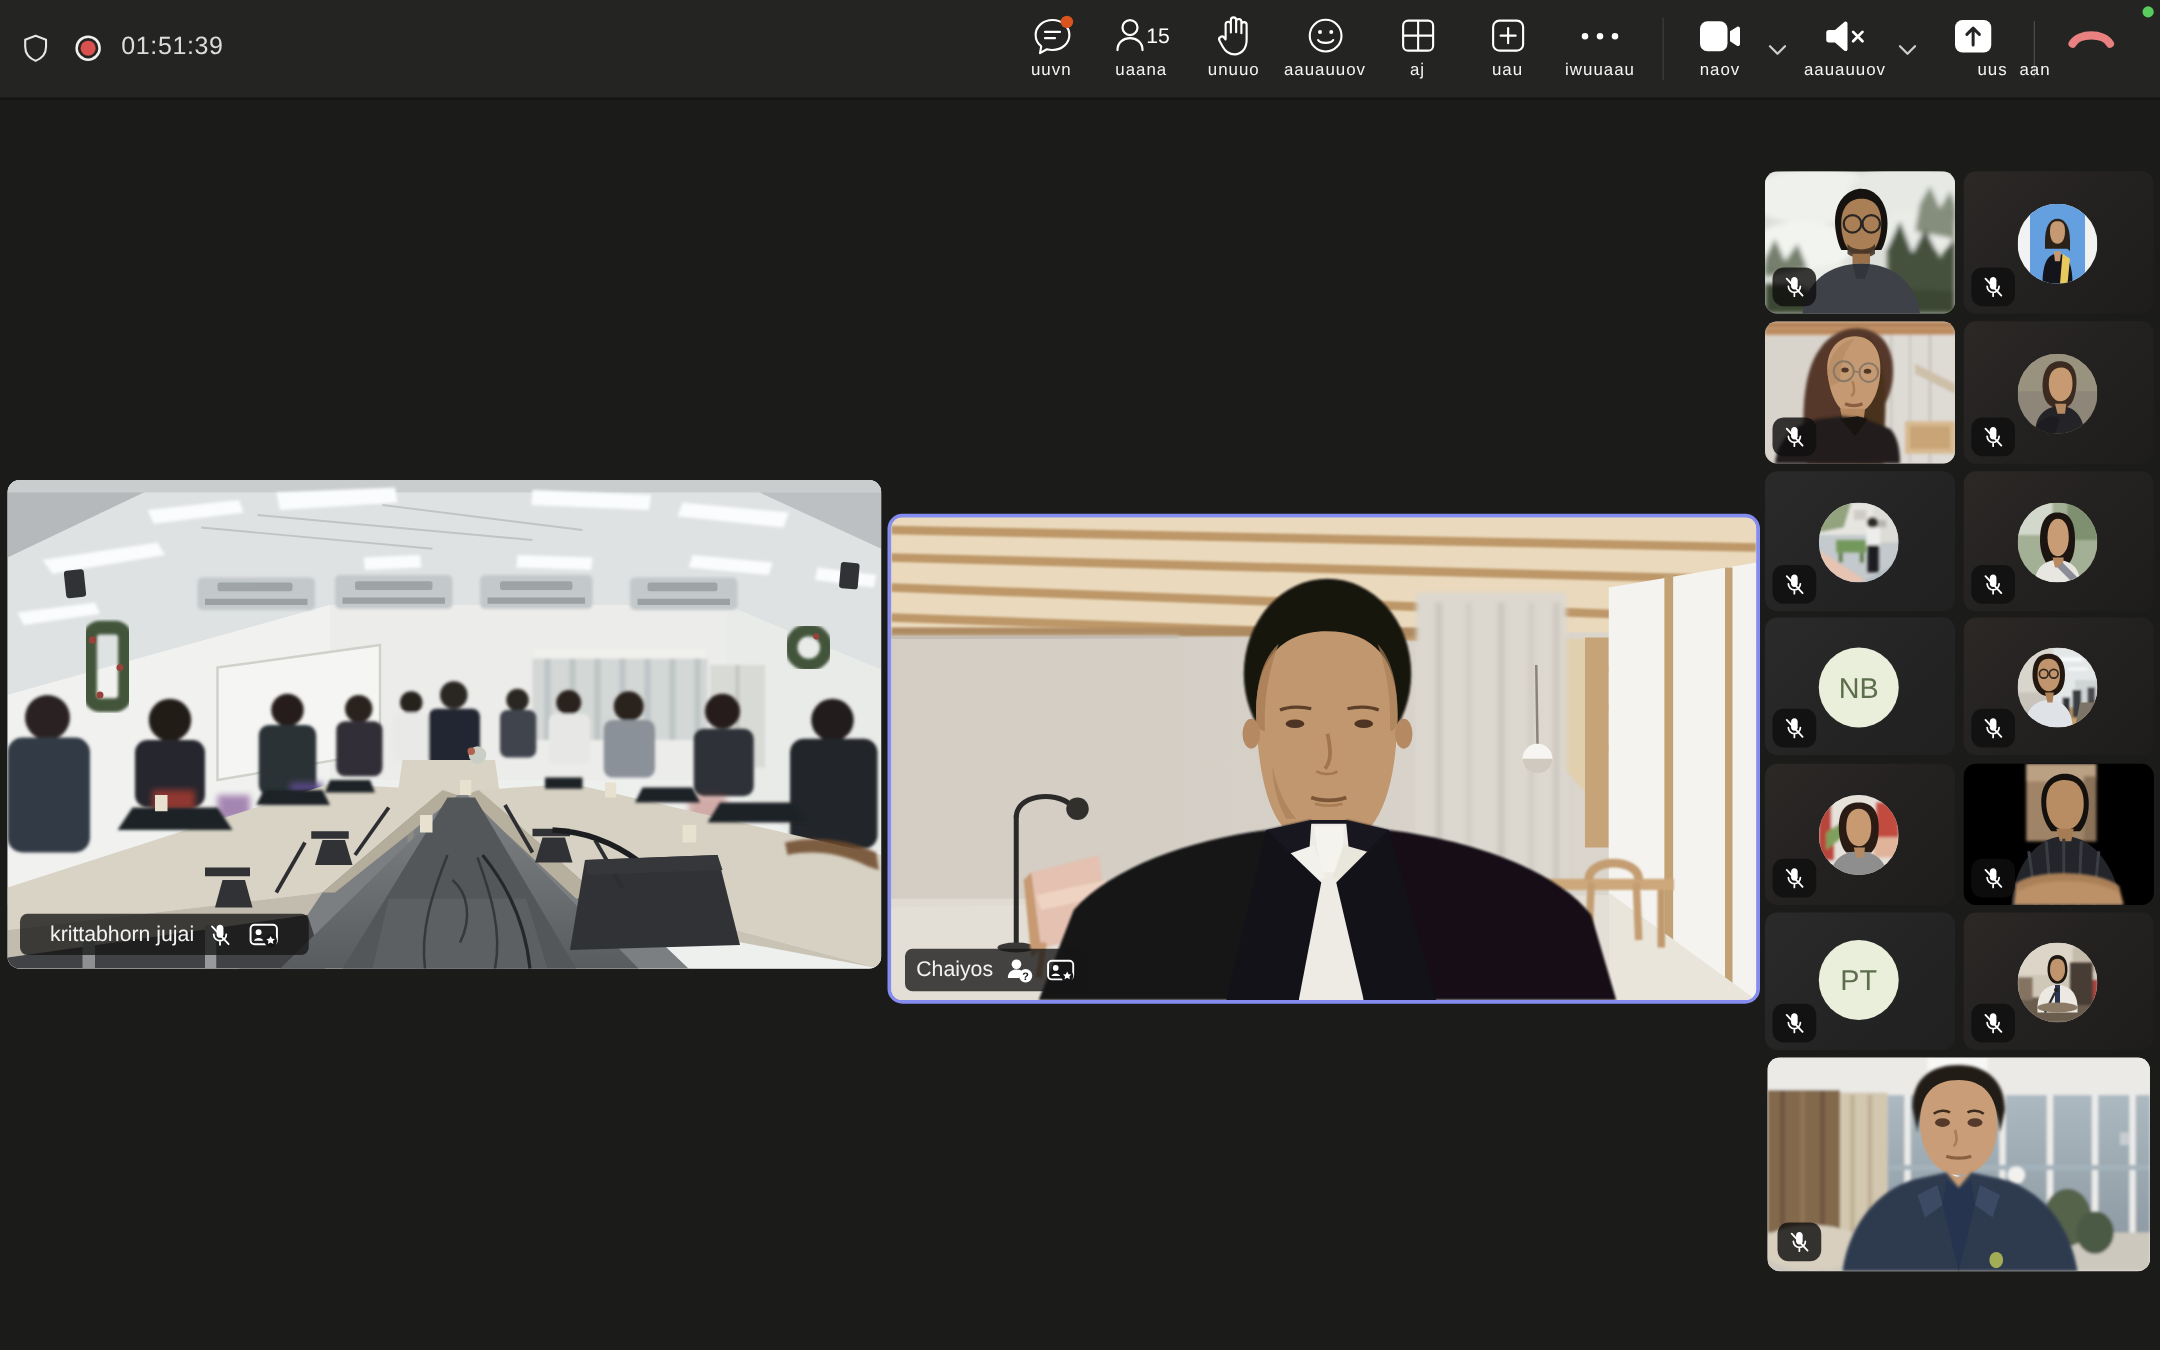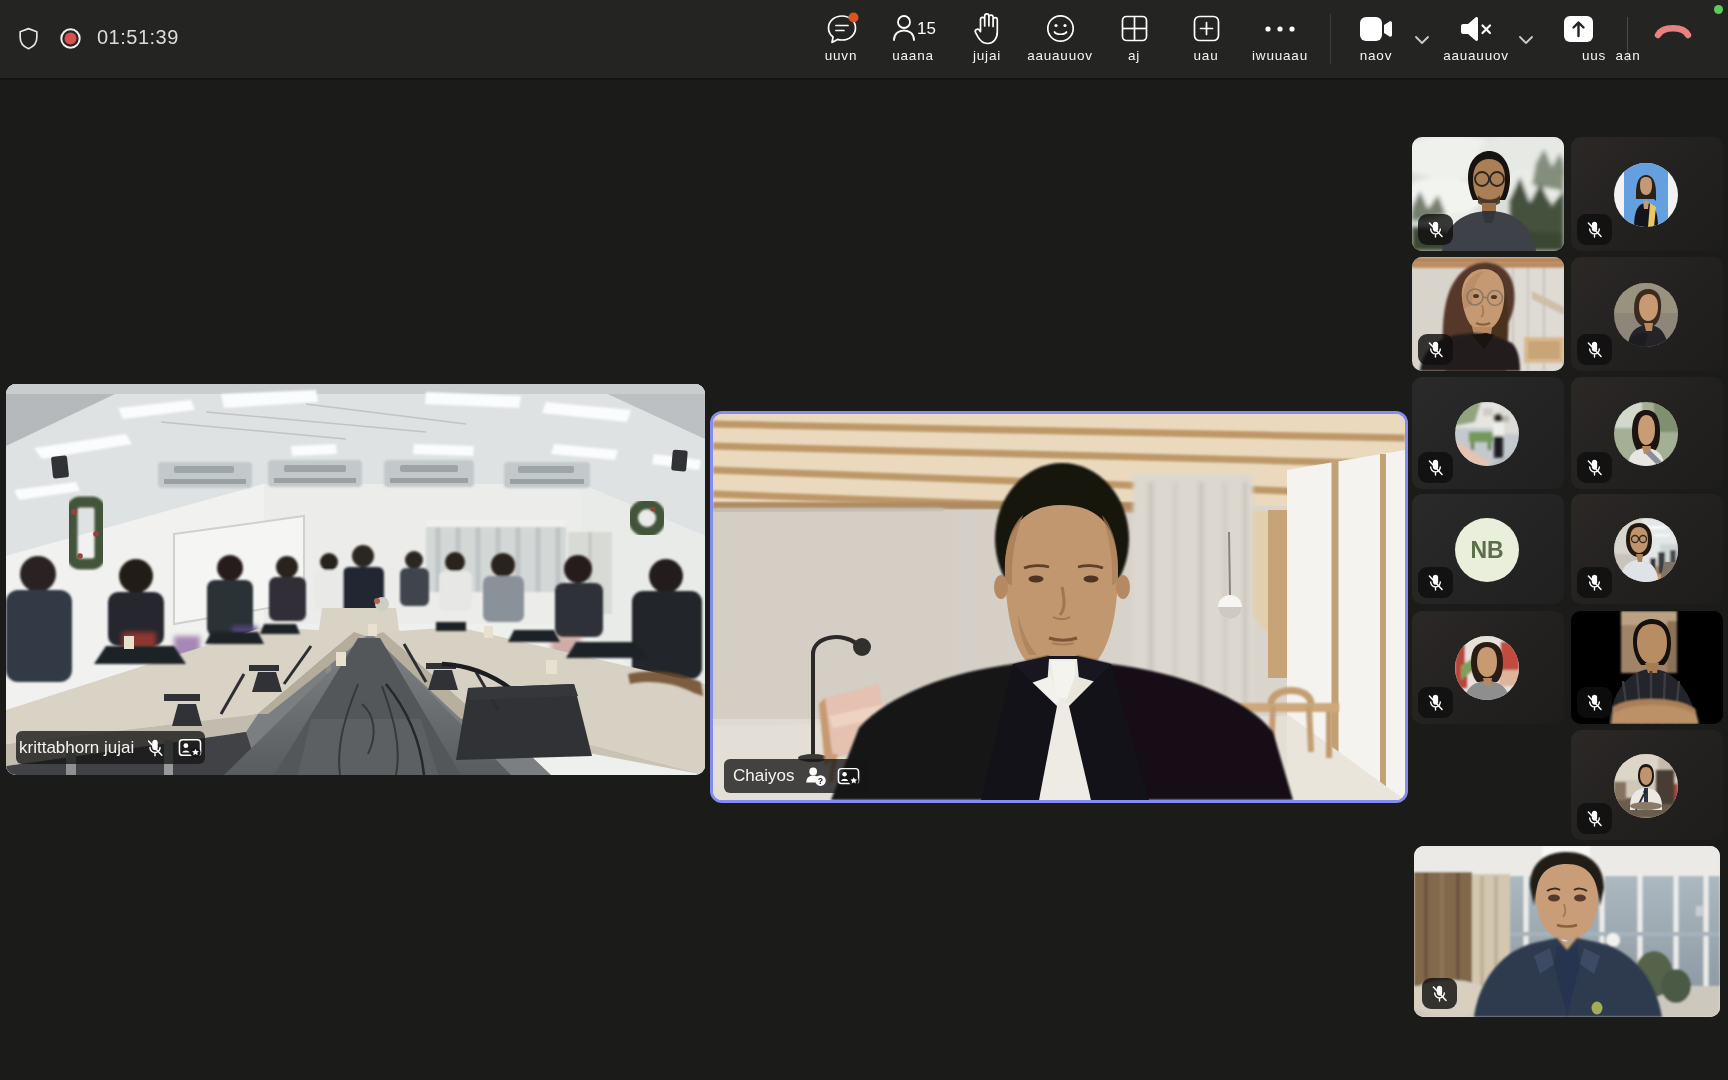--- a/index.html
+++ b/index.html
@@ -2,23 +2,23 @@
 <html><head>
 <meta charset="utf-8">
 <style>
   html,body{margin:0;padding:0;width:1728px;height:1080px;background:#1a1a1a;overflow:hidden;font-family:"Liberation Sans",sans-serif;}
   .abs{position:absolute;}
   #stage{position:relative;width:1728px;height:1080px;background:#1b1b1a;}
   #topbar{position:absolute;left:0;top:0;width:1728px;height:78px;background:#242423;border-bottom:2px solid #141414;}
   .tlab{position:absolute;transform:translateX(-50%);top:48px;font-size:13.5px;letter-spacing:.8px;color:#f5f5f5;white-space:nowrap;}
   .timer{position:absolute;left:97px;top:26px;font-size:20px;color:#dcdcdc;letter-spacing:.5px;}
   .tile{position:absolute;border-radius:10px;overflow:hidden;background:#232221;}
-  .pill{position:absolute;height:33px;background:rgba(22,22,22,.78);border-radius:6px;display:flex;align-items:center;padding:0 3px;color:#f3f3f3;font-size:17px;white-space:nowrap;}
+  .pill{position:absolute;height:33px;background:rgba(22,22,22,.78);border-radius:6px;display:flex;align-items:center;padding:0 24px;color:#f3f3f3;font-size:17px;white-space:nowrap;}
   .micbadge{position:absolute;left:6px;bottom:6px;width:35px;height:31px;background:rgba(16,15,15,.82);border-radius:9px;display:flex;align-items:center;justify-content:center;}
-  .initial{position:absolute;border-radius:50%;background:#e9efda;display:flex;align-items:center;justify-content:center;font-weight:bold;color:#5c6e4b;font-size:23px;}
+  .initial{position:absolute;border-radius:50%;background:#e9efda;display:flex;align-items:center;justify-content:center;font-weight:normal;color:#5c6e4b;font-size:23px;}
   .dots3 circle{fill:#fff;}
 </style>
 </head>
 <body>
 <div id="stage">
 <div id="topbar">
   <svg class="abs" style="left:16px;top:26px" width="25" height="25" viewBox="0 0 24 24">
         <path d="M12 2.5 L20 5.5 V11 C20 16.5 16.5 20 12 21.8 C7.5 20 4 16.5 4 11 V5.5 Z" fill="none" stroke="#e6e6e6" stroke-width="1.6" stroke-linejoin="round"></path>
       </svg>
   <svg class="abs" style="left:59px;top:27px" width="23" height="23" viewBox="0 0 23 23">
@@ -38,21 +38,21 @@
   <svg class="abs" style="left:889px;top:13px" width="30" height="32" viewBox="0 0 30 32">
         <circle cx="15" cy="9" r="6" fill="none" stroke="#fff" stroke-width="1.8"></circle>
         <path d="M5 27 C5 20.5 10 17.5 15 17.5 C20 17.5 25 20.5 25 27" fill="none" stroke="#fff" stroke-width="1.8" stroke-linecap="round"></path>
       </svg>
   <div class="abs" style="left:917px;top:19px;font-size:17px;font-weight:normal;color:#fff">15</div>
   <div class="tlab" style="left:913px">uaana</div>
 
   <svg class="abs" style="left:972px;top:11px" width="30" height="36" viewBox="0 0 30 36">
         <path d="M8.5 20 V8.5 C8.5 7.3 9.4 6.4 10.6 6.4 C11.8 6.4 12.7 7.3 12.7 8.5 V15 M12.7 14.5 V5 C12.7 3.8 13.6 2.9 14.8 2.9 C16 2.9 16.9 3.8 16.9 5 V14.5 M16.9 14.8 V6.3 C16.9 5.1 17.8 4.2 19 4.2 C20.2 4.2 21.1 5.1 21.1 6.3 V15.2 M21.1 15.5 V8.8 C21.1 7.6 22 6.7 23.2 6.7 C24.4 6.7 25.3 7.6 25.3 8.8 V21 C25.3 27.6 21.4 32.5 15.6 32.5 C10.6 32.5 8.2 30 6.1 26.2 L3.6 21.6 C3 20.5 3.3 19.2 4.4 18.6 C5.3 18 6.5 18.2 7.2 19 L8.5 20.6" fill="none" stroke="#fff" stroke-width="1.7" stroke-linecap="round" stroke-linejoin="round"></path>
       </svg>
-  <div class="tlab" style="left:987px">jujai</div>
+  <div class="tlab" style="left:987px">unuuo</div>
 
   <svg class="abs" style="left:1045px;top:13px" width="31" height="31" viewBox="0 0 31 31">
         <circle cx="15.5" cy="15.5" r="12.7" fill="none" stroke="#fff" stroke-width="1.7"></circle>
         <circle cx="11" cy="12.5" r="1.6" fill="#fff"></circle>
         <circle cx="20" cy="12.5" r="1.6" fill="#fff"></circle>
         <path d="M9.5 19 C11 22 20 22 21.5 19" fill="none" stroke="#fff" stroke-width="1.7" stroke-linecap="round"></path>
       </svg>
   <div class="tlab" style="left:1060px">aauauuov</div>
 
   <svg class="abs" style="left:1119px;top:13px" width="31" height="31" viewBox="0 0 31 31">
@@ -724,20 +724,30 @@
         </g>
 <path d="M42 96 C58 85 106 85 124 98 L128 113 L40 113 Z" fill="#bd9168" filter="url(#f7)"></path>
         <path d="M42 96 C58 85 106 85 124 98 L124 103 C104 91 60 91 44 102 Z" fill="#9e744e" filter="url(#f7)" opacity=".6"></path>
 </svg><div class="micbadge">
         <svg width="21" height="21" viewBox="0 0 24 24">
           <path d="M12 3 C13.7 3 15 4.3 15 6 V11.5 C15 13.2 13.7 14.5 12 14.5 C10.3 14.5 9 13.2 9 11.5 V6 C9 4.3 10.3 3 12 3 Z" fill="#fff"></path>
           <path d="M6.5 11.5 C6.5 14.5 9 17 12 17 C15 17 17.5 14.5 17.5 11.5 M12 17 V20.5" fill="none" stroke="#fff" stroke-width="1.6" stroke-linecap="round"></path>
           <line x1="5" y1="4.5" x2="19.5" y2="20" stroke="#fff" stroke-width="1.7" stroke-linecap="round"></line>
         </svg>
       </div></div>
+<div class="tile" style="left:1412px;top:730px;width:152px;height:110px;background:linear-gradient(135deg,#2a2a2a 0%,#242424 55%,#202020 100%)">
+      <div class="initial" style="left:43px;top:22px;width:64px;height:64px">PT</div>
+      <div class="micbadge">
+        <svg width="21" height="21" viewBox="0 0 24 24">
+          <path d="M12 3 C13.7 3 15 4.3 15 6 V11.5 C15 13.2 13.7 14.5 12 14.5 C10.3 14.5 9 13.2 9 11.5 V6 C9 4.3 10.3 3 12 3 Z" fill="#fff"></path>
+          <path d="M6.5 11.5 C6.5 14.5 9 17 12 17 C15 17 17.5 14.5 17.5 11.5 M12 17 V20.5" fill="none" stroke="#fff" stroke-width="1.6" stroke-linecap="round"></path>
+          <line x1="5" y1="4.5" x2="19.5" y2="20" stroke="#fff" stroke-width="1.7" stroke-linecap="round"></line>
+        </svg>
+      </div>
+    </div>
 <div class="tile" style="left:1571px;top:730px;width:152px;height:110px;background:linear-gradient(135deg,#2b2826 0%,#232120 55%,#1f1d1c 100%)">
       <div class="abs" style="left:43px;top:24px;width:64px;height:64px;border-radius:50%;overflow:hidden"><svg width="64" height="64" viewBox="0 0 64 64">
           <defs>
             <filter id="f8">
               <feGaussianBlur stdDeviation="1"></feGaussianBlur>
             </filter>
           </defs>
           <rect width="64" height="64" fill="#cfc7b8"></rect>
 <g filter="url(#f8)">
             <rect x="0" y="0" width="64" height="26" fill="#ddd6c8"></rect>

